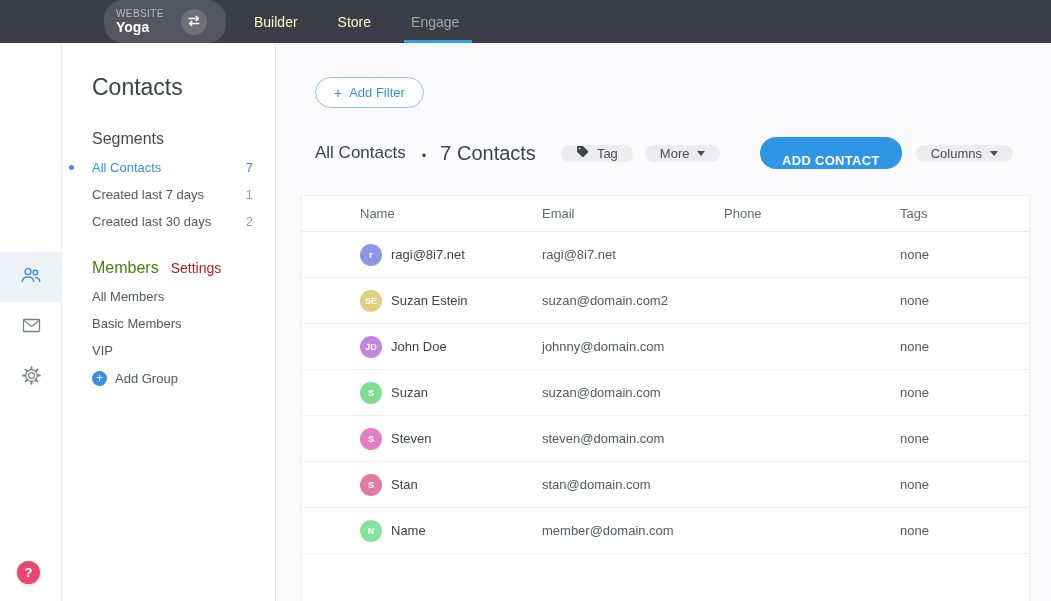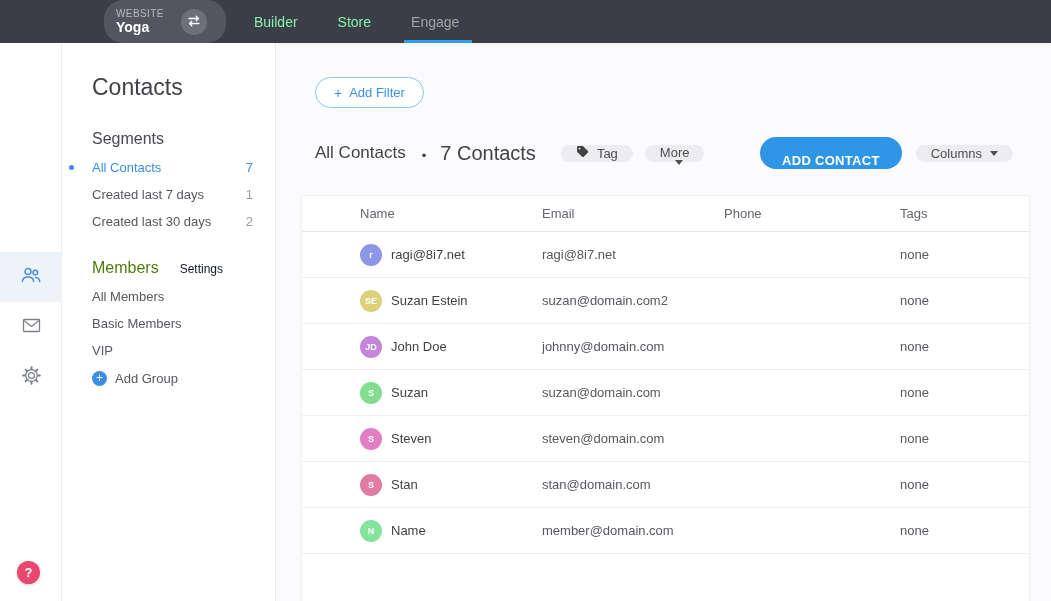--- a/index.html
+++ b/index.html
@@ -7,21 +7,21 @@
   body { font-family:"Liberation Sans", sans-serif; background:#fff; position:relative; }
 
   
   .topbar { height:43px; background:#3c3e47; display:flex; align-items:stretch; position:relative; z-index:5; }
   .site-block { margin-left:104px; width:122px; background:#54565f; display:flex; align-items:center; padding:0 19px 0 12px;border-radius:19px; }
   .site-text { flex:1; line-height:1.15; }
   .site-label { font-size:10px; color:#b7b9c0; letter-spacing:.4px; }
   .site-name { font-size:14px; color:#fff; font-weight:bold; }
   .swap-btn { width:26px; height:26px; border-radius:50%; background:#6e7079; display:flex; align-items:center; justify-content:center; cursor:pointer; flex:0 0 auto; }
   .tabs { display:flex; align-items:stretch; margin-left:8px; }
-  .tab { padding:0 20px; display:flex; align-items:center; font-size:14px; color:#86efac; position:relative; cursor:pointer; }
+  .tab { padding:0 20px; display:flex; align-items:center; font-size:14px; color:#fef9c3; position:relative; cursor:pointer; }
   .tab.active { color:#a3a3a3; }
   .tab.active .tab-underline { position:absolute; left:13px; right:7px; bottom:0; height:3px; background:#2e9fe8; }
 
   
   .rail { position:absolute; left:0; top:43px; bottom:0; width:62px; background:#fff; border-right:1px solid #ebebee; z-index:4; }
   .rail-item { width:62px; height:50px; display:flex; align-items:center; justify-content:center; cursor:pointer; }
   .rail-item:first-child { margin-top:209px; }
   .rail-item.active { background:#eef3f8; }
   .help-btn { position:absolute; left:17px; bottom:17px; width:23px; height:23px; border-radius:50%; background:#e8486d; color:#fff; font-size:13px; font-weight:bold; display:flex; align-items:center; justify-content:center; cursor:pointer; box-shadow:0 1px 3px rgba(0,0,0,.2); }
 
@@ -29,39 +29,39 @@
   .panel { position:absolute; left:62px; top:43px; bottom:0; width:214px; background:#fff; border-right:1px solid #e7e7ea; z-index:3; }
   .panel-title { font-size:23px; color:#3f4246; margin:31px 0 0 30px; font-weight:400; }
   .section-heading { font-size:16px; color:#47494e; margin:29px 0 6px 30px; }
   .seg-item { position:relative; height:27px; display:flex; align-items:center; padding-left:30px; padding-right:22px; font-size:13px; color:#55585e; cursor:pointer; }
   .seg-item .count { margin-left:auto; color:#9a9da3; font-size:13px; }
   .seg-item.active { color:#3a8ee6; }
   .seg-item.active .count { color:#3a8ee6; }
   .active-dot { position:absolute; left:7px; top:50%; margin-top:-2.5px; width:5px; height:5px; border-radius:50%; background:#3a8ee6; }
   .members-heading { display:flex; align-items:baseline; margin:24px 0 6px 30px; }
   .members-heading .h { font-size:16px; color:#4d7c0f; }
-  .settings-link { font-size:12px; color:#0f172a; margin-left:21px; cursor:pointer; }
+  .settings-link { font-size:14px; color:#b91c1c; margin-left:12px; cursor:pointer; }
   .add-group { display:flex; align-items:center; padding-left:30px; height:29px; cursor:pointer; }
   .plus-circle { width:15px; height:15px; border-radius:50%; background:#3a8ee6; color:#fff; font-size:12px; line-height:14px; text-align:center; margin-right:8px; }
   .add-group-label { font-size:13px; color:#55585e; }
 
   
   .main { position:absolute; left:277px; top:43px; right:0; bottom:0; background:#fbfbfd; overflow:hidden; box-shadow:inset 0 5px 5px -5px rgba(0,0,0,.07); }
   .add-filter { margin:34px 0 0 38px; display:inline-flex; align-items:center; height:31px; padding:0 18px; border:1px solid #8fc3ee; border-radius:17px; background:#fff; color:#3a8ee6; font-size:13px; cursor:pointer; }
   .add-filter .plus { margin-right:7px; font-size:14px; }
 
   .toolbar { display:flex; align-items:center; margin:29px 38px 0 38px; }
   .tb-title { font-size:17px; color:#3f4246; }
   .tb-dot { font-size:13px; color:#3f4246; margin:4px 14px 0 16px; }
   .tb-count { font-size:20px; color:#3f4246; }
   .pill { display:inline-flex; align-items:center; height:17px; padding:0 15px; border-radius:15px; background:#ededf0; color:#4b4e54; font-size:13px; cursor:pointer; border:none; }
   .pill .caret { margin-left:8px; width:0; height:0; border-left:4px solid transparent; border-right:4px solid transparent; border-top:5px solid #4b4e54; }
   .pill-tag { margin-left:25px; }
   .pill-tag svg { margin-right:8px; }
-  .pill-more { margin-left:12px;flex-direction:column; }
+  .pill-more { margin-left:12px; }
   .spacer { flex:1; }
   .add-contact { height:31px; padding:16px 22px; border:none; border-radius:16px; background:#2e96e4; color:#fff; font-size:13px; font-weight:bold; letter-spacing:.3px; cursor:pointer; }
   .pill-columns { margin-left:14px; }
 
   
   .table-card { margin:26px 21px 0 24px; background:#fff; border:1px solid #f0f0f2; border-radius:2px; box-shadow:0 1px 3px rgba(0,0,0,.05); height:470px; }
   .t-row { display:grid; grid-template-columns:182px 182px 176px 1fr; padding-left:58px; align-items:center; }
   .t-head { height:36px; border-bottom:1px solid #e8e8ea; }
   .t-head .t-cell { font-size:13px; color:#63676e; }
   .t-data { height:46px; border-bottom:1px solid #efeff1; cursor:pointer; }

